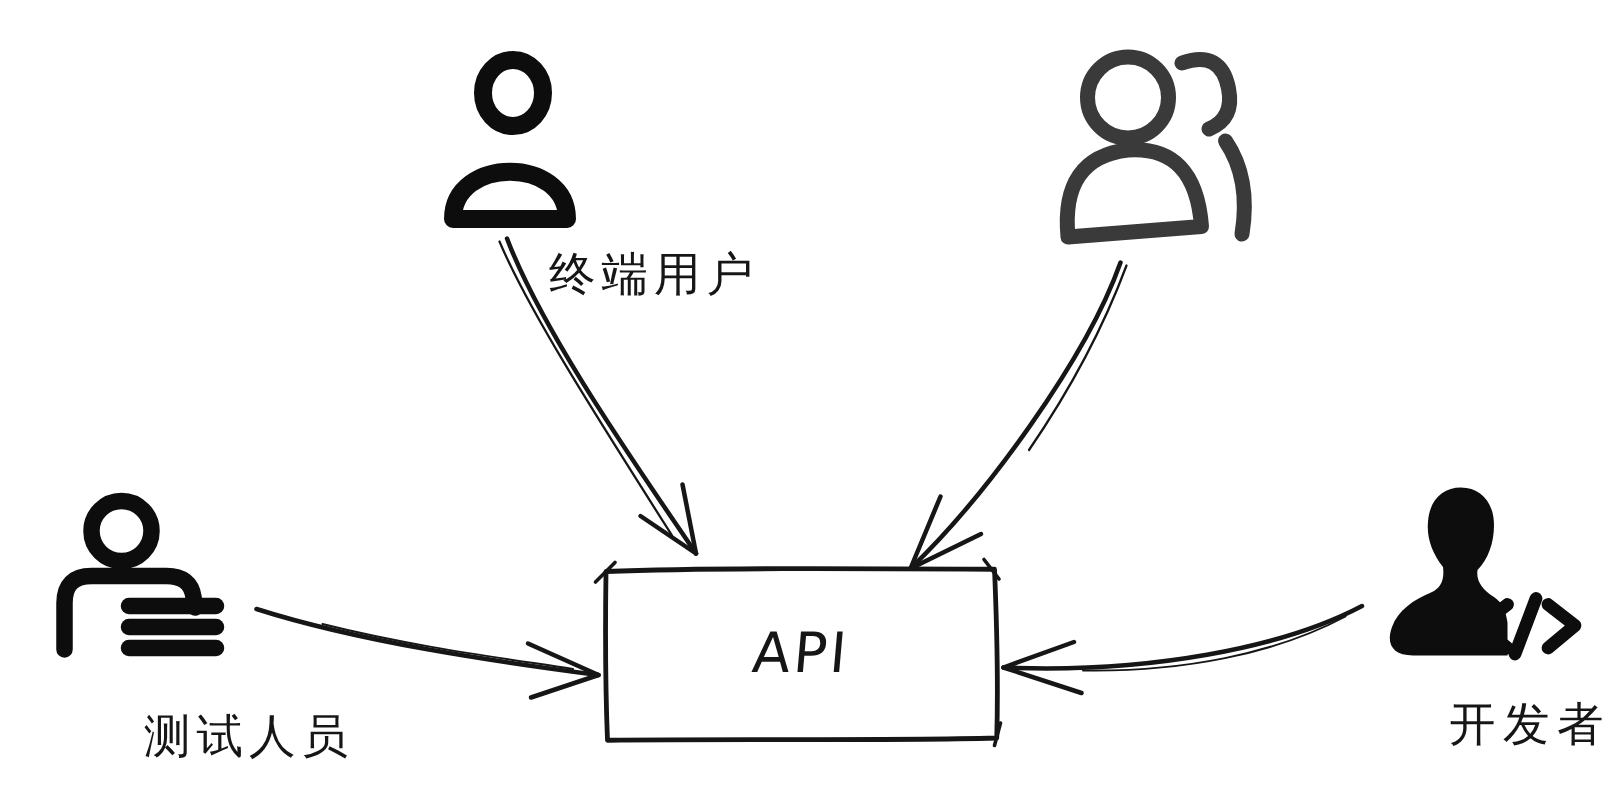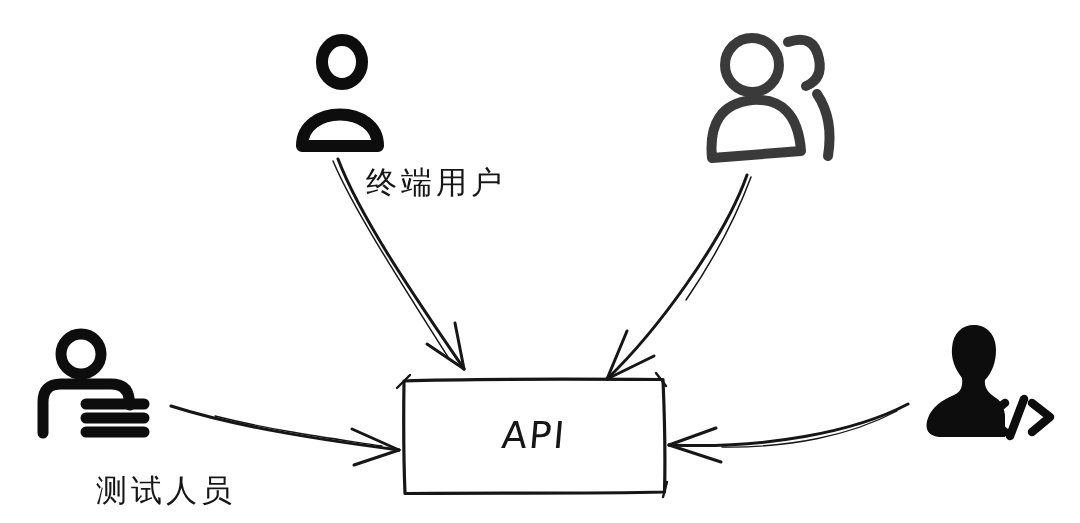--- a/index.html
+++ b/index.html
@@ -129,14 +129,15 @@
   <div class="abs" style="left:920px; top:322px;">
     <svg width="136" height="120" viewBox="0 0 136 120" aria-hidden="true">
       <path fill="#0d0d0d" d="M22,115 C8,115 4,107 8,96 C12,85 22,78 34,73 C41,70 43,64 42,56 C35,47 31,37 32,26 C33,11 42,3 54,3 C67,3 76,13 76,28 C76,40 72,51 65,58 C64,65 68,71 76,76 C82,80 84,86 85,93 L85,115 Z"></path>
       <g stroke="#0d0d0d" fill="none" stroke-width="8.5" stroke-linecap="round" stroke-linejoin="round">
         <path d="M85,81 L67,95 L85,110"></path>
         <path d="M104,77 L90,114"></path>
         <path d="M112,81 L130,95 L112,110"></path>
       </g>
     </svg>
   </div>
+  <div class="actor-label" style="left:966px; top:462px; letter-spacing:5px;">开发者</div>
 
 </div>
 
 </body></html>

